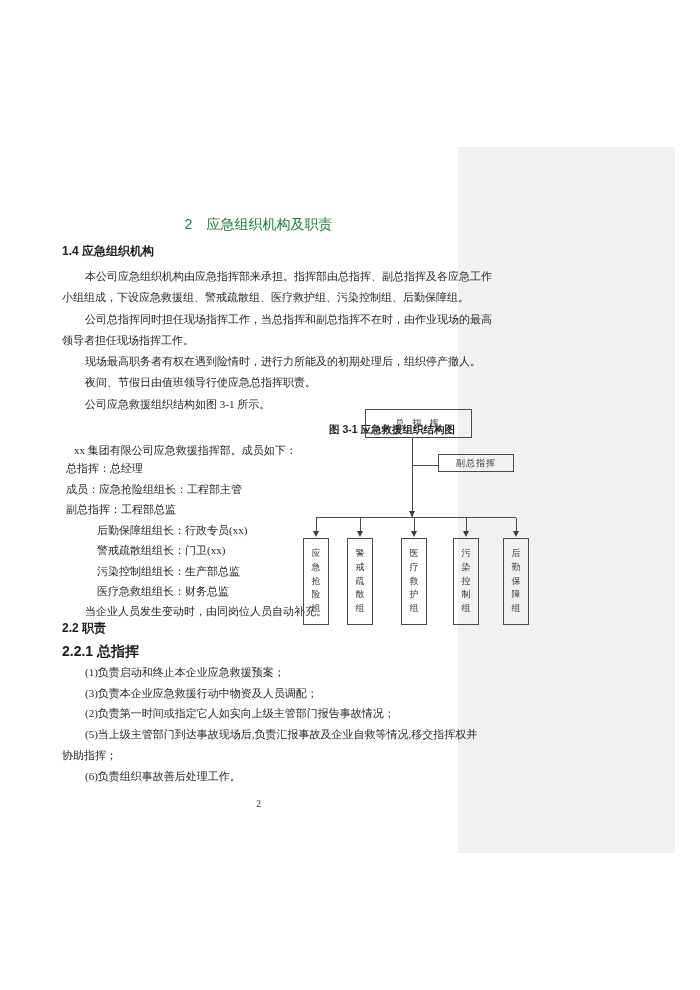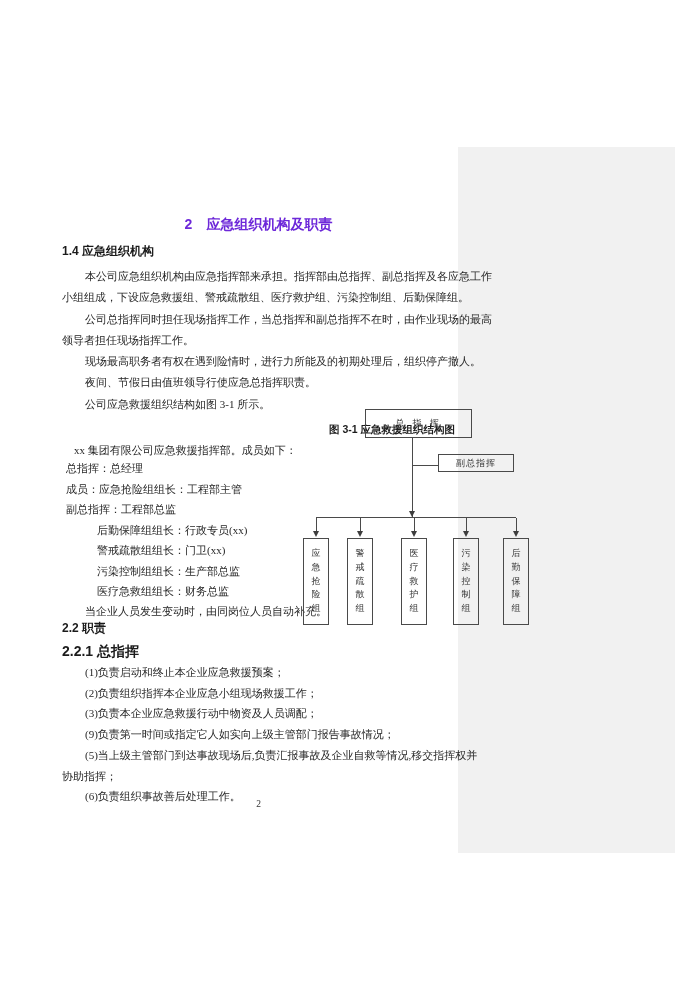--- a/index.html
+++ b/index.html
@@ -3,21 +3,21 @@
 <meta charset="utf-8">
 <style>
   html,body{margin:0;padding:0}
   body{
     width:700px;height:990px;background:#ffffff;position:relative;
     font-family:"Liberation Serif",serif;color:#262626;overflow:hidden;
   }
   #gray-panel{position:absolute;left:458px;top:147px;width:217px;height:706px;background:#f1f1f1;z-index:0}
   .layer{position:absolute;left:0;top:0;width:700px;height:990px;z-index:1}
   #title{position:absolute;left:62px;top:216px;width:393px;text-align:center;
-    font-family:"Liberation Sans",sans-serif;font-weight:bold;font-size:14px;color:#6d28d9}
+    font-family:"Liberation Sans",sans-serif;font-weight:normal;font-size:14px;color:#15803d}
   .hsec{position:absolute;font-family:"Liberation Sans",sans-serif;font-weight:bold;color:#1b1b1b}
   #h21{left:62px;top:243px;font-size:12px}
   #h22{left:62px;top:620px;font-size:12px}
   #h221{left:62px;top:643px;font-size:14px}
   #para{position:absolute;left:62px;top:266px;width:402px}
   .tline{font-size:11px;line-height:21.3px;white-space:nowrap}
   .ind{padding-left:23px}
   #fig-caption{position:absolute;left:62px;top:423px;width:393px;text-align:right;
     font-family:"Liberation Sans",sans-serif;font-weight:bold;font-size:10.5px;color:#1b1b1b}
   #fig-intro{position:absolute;left:74px;top:440px;font-size:11px;white-space:nowrap}
@@ -82,23 +82,22 @@
     </div>
 
   <div id="note" class="tline">当企业人员发生变动时，由同岗位人员自动补充。</div>
 
   <div id="h22" class="hsec">2.2  职责</div>
 
   <div id="h221" class="hsec">2.2.1  总指挥</div>
 
   <div id="duties">
       <div class="tline ind">(1)负责启动和终止本企业应急救援预案；</div>
-      <div class="tline ind">(2)负责组织指挥本企业应急小组现场救援工作；</div>
       <div class="tline ind">(3)负责本企业应急救援行动中物资及人员调配；</div>
-      <div class="tline ind">(9)负责第一时间或指定它人如实向上级主管部门报告事故情况；</div>
+      <div class="tline ind">(2)负责第一时间或指定它人如实向上级主管部门报告事故情况；</div>
       <div class="tline ind">(5)当上级主管部门到达事故现场后,负责汇报事故及企业自救等情况,移交指挥权并</div>
       <div class="tline">协助指挥；</div>
       <div class="tline ind">(6)负责组织事故善后处理工作。</div>
     </div>
 
   <div id="page-number">2</div>
 
   <div id="org">
     <div id="org-root-box" class="box">总 指 挥</div>
     <div id="org-trunk" class="vline"></div>

